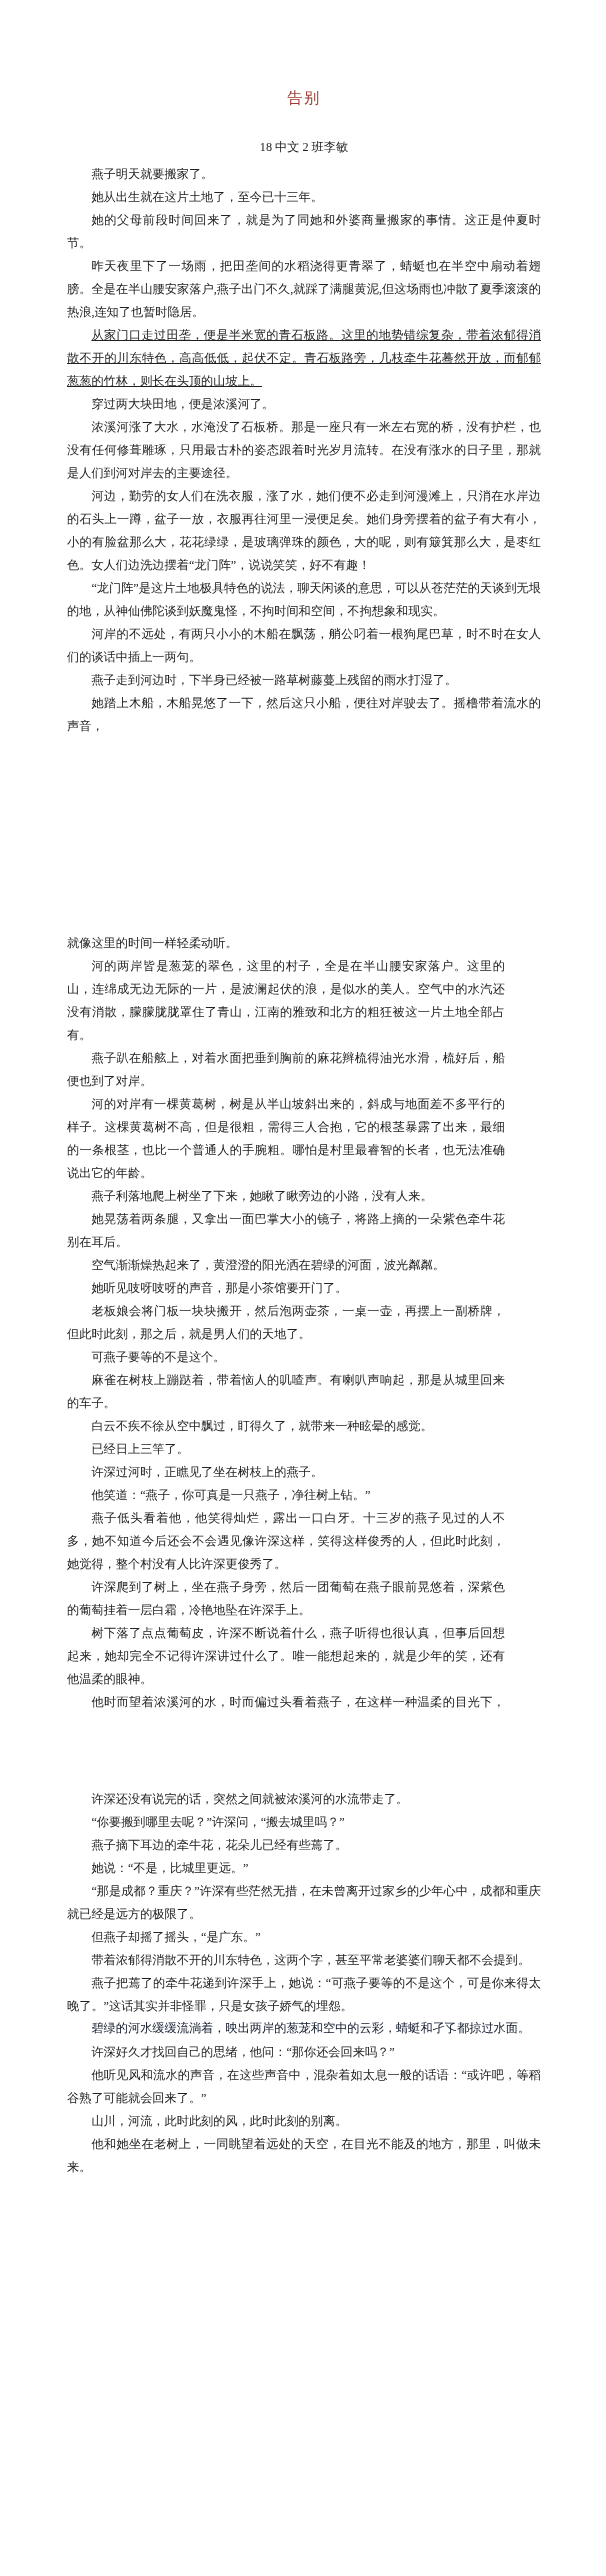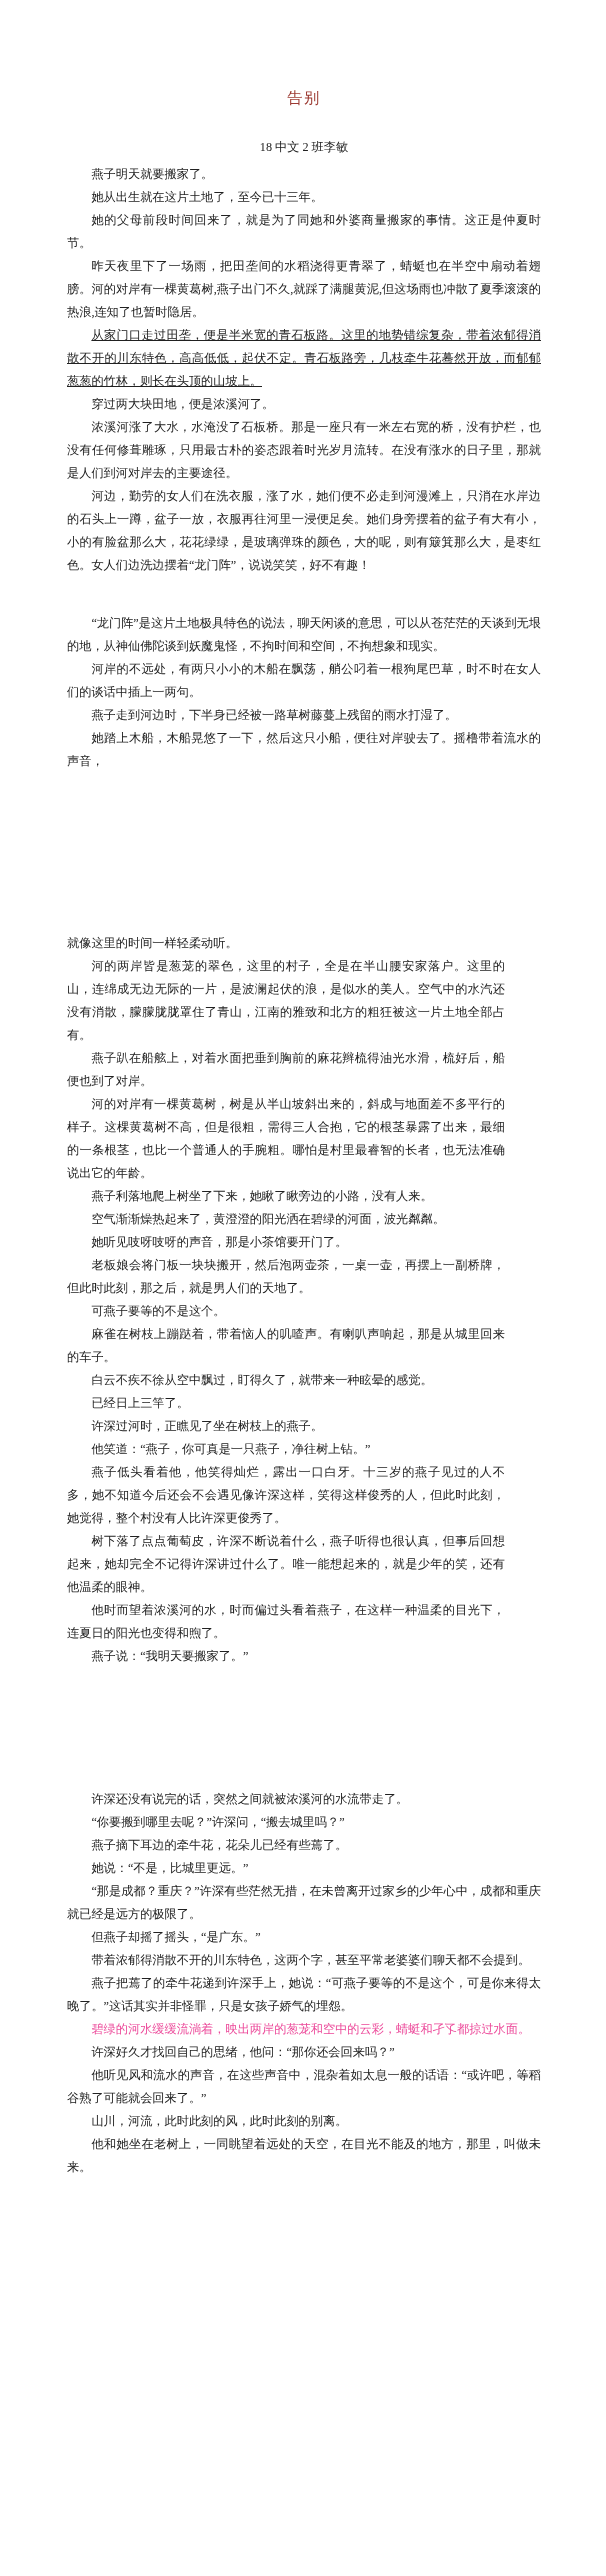--- a/index.html
+++ b/index.html
@@ -60,64 +60,66 @@
 <body>
 
 <main data-name="document">
   <section class="page pg1" data-name="page-1">
     <h1 class="title" data-name="essay-title" style="color: rgb(156, 58, 50);">告别</h1>
     <h2 class="byline" data-name="essay-byline">18 中文 2 班李敏</h2>
     <div class="paras" data-name="page-1-paragraphs">
         <p class="para indent" data-name="paragraph" style="color: rgb(33, 33, 33);">燕子明天就要搬家了。</p>
         <p class="para indent" data-name="paragraph" style="color: rgb(33, 33, 33);">她从出生就在这片土地了，至今已十三年。</p>
         <p class="para indent" data-name="paragraph" style="color: rgb(33, 33, 33);">她的父母前段时间回来了，就是为了同她和外婆商量搬家的事情。这正是仲夏时节。</p>
-        <p class="para indent" data-name="paragraph" style="color: rgb(33, 33, 33);">昨天夜里下了一场雨，把田垄间的水稻浇得更青翠了，蜻蜓也在半空中扇动着翅膀。河的对岸有一棵黄葛树,燕子出门不久,就踩了满腿黄泥,但这场雨也冲散了夏季滚滚的热浪,连知了也暂时隐居。</p>
+        <p class="para indent" data-name="paragraph" style="color: rgb(33, 33, 33);">昨天夜里下了一场雨，把田垄间的水稻浇得更青翠了，蜻蜓也在半空中扇动着翅膀。全是在半山腰安家落户,燕子出门不久,就踩了满腿黄泥,但这场雨也冲散了夏季滚滚的热浪,连知了也暂时隐居。</p>
         <p class="para indent" data-name="paragraph" style="color: rgb(33, 33, 33); text-decoration: underline;">从家门口走过田垄，便是半米宽的青石板路。这里的地势错综复杂，带着浓郁得消散不开的川东特色，高高低低，起伏不定。青石板路旁，几枝牵牛花蓦然开放，而郁郁葱葱的竹林，则长在头顶的山坡上。</p>
         <p class="para indent" data-name="paragraph" style="color: rgb(33, 33, 33);">穿过两大块田地，便是浓溪河了。</p>
         <p class="para indent" data-name="paragraph" style="color: rgb(33, 33, 33);">浓溪河涨了大水，水淹没了石板桥。那是一座只有一米左右宽的桥，没有护栏，也没有任何修葺雕琢，只用最古朴的姿态跟着时光岁月流转。在没有涨水的日子里，那就是人们到河对岸去的主要途径。</p>
         <p class="para indent" data-name="paragraph" style="color: rgb(33, 33, 33);">河边，勤劳的女人们在洗衣服，涨了水，她们便不必走到河漫滩上，只消在水岸边的石头上一蹲，盆子一放，衣服再往河里一浸便足矣。她们身旁摆着的盆子有大有小，小的有脸盆那么大，花花绿绿，是玻璃弹珠的颜色，大的呢，则有簸箕那么大，是枣红色。女人们边洗边摆着“龙门阵”，说说笑笑，好不有趣！</p>
-        <p class="para indent" data-name="paragraph" style="color: rgb(33, 33, 33); margin-top: 35px;">“龙门阵”是这片土地极具特色的说法，聊天闲谈的意思，可以从苍茫茫的天谈到无垠的地，从神仙佛陀谈到妖魔鬼怪，不拘时间和空间，不拘想象和现实。</p>
+        <p class="para indent" data-name="paragraph" style="color: rgb(33, 33, 33);">“龙门阵”是这片土地极具特色的说法，聊天闲谈的意思，可以从苍茫茫的天谈到无垠的地，从神仙佛陀谈到妖魔鬼怪，不拘时间和空间，不拘想象和现实。</p>
         <p class="para indent" data-name="paragraph" style="color: rgb(33, 33, 33);">河岸的不远处，有两只小小的木船在飘荡，艄公叼着一根狗尾巴草，时不时在女人们的谈话中插上一两句。</p>
         <p class="para indent" data-name="paragraph" style="color: rgb(33, 33, 33);">燕子走到河边时，下半身已经被一路草树藤蔓上残留的雨水打湿了。</p>
         <p class="para indent" data-name="paragraph" style="color: rgb(33, 33, 33);">她踏上木船，木船晃悠了一下，然后这只小船，便往对岸驶去了。摇橹带着流水的声音，</p>
       </div>
   </section>
   <section class="page pg2" data-name="page-2">
     <div class="paras" data-name="page-2-paragraphs">
         <p class="para" data-name="paragraph" style="color: rgb(33, 33, 33);">就像这里的时间一样轻柔动听。</p>
         <p class="para indent" data-name="paragraph" style="color: rgb(33, 33, 33);">河的两岸皆是葱茏的翠色，这里的村子，全是在半山腰安家落户。这里的山，连绵成无边无际的一片，是波澜起伏的浪，是似水的美人。空气中的水汽还没有消散，朦朦胧胧罩住了青山，江南的雅致和北方的粗狂被这一片土地全部占有。</p>
         <p class="para indent" data-name="paragraph" style="color: rgb(33, 33, 33);">燕子趴在船舷上，对着水面把垂到胸前的麻花辫梳得油光水滑，梳好后，船便也到了对岸。</p>
         <p class="para indent" data-name="paragraph" style="color: rgb(33, 33, 33);">河的对岸有一棵黄葛树，树是从半山坡斜出来的，斜成与地面差不多平行的样子。这棵黄葛树不高，但是很粗，需得三人合抱，它的根茎暴露了出来，最细的一条根茎，也比一个普通人的手腕粗。哪怕是村里最睿智的长者，也无法准确说出它的年龄。</p>
         <p class="para indent" data-name="paragraph" style="color: rgb(33, 33, 33);">燕子利落地爬上树坐了下来，她瞅了瞅旁边的小路，没有人来。</p>
+        <p class="para indent" data-name="paragraph" style="color: rgb(33, 33, 33);">她晃荡着两条腿，又拿出一面巴掌大小的镜子，将路上摘的一朵紫色牵牛花别在耳后。</p>
         <p class="para indent" data-name="paragraph" style="color: rgb(33, 33, 33);">空气渐渐燥热起来了，黄澄澄的阳光洒在碧绿的河面，波光粼粼。</p>
         <p class="para indent" data-name="paragraph" style="color: rgb(33, 33, 33);">她听见吱呀吱呀的声音，那是小茶馆要开门了。</p>
         <p class="para indent" data-name="paragraph" style="color: rgb(33, 33, 33);">老板娘会将门板一块块搬开，然后泡两壶茶，一桌一壶，再摆上一副桥牌，但此时此刻，那之后，就是男人们的天地了。</p>
         <p class="para indent" data-name="paragraph" style="color: rgb(33, 33, 33);">可燕子要等的不是这个。</p>
         <p class="para indent" data-name="paragraph" style="color: rgb(33, 33, 33);">麻雀在树枝上蹦跶着，带着恼人的叽喳声。有喇叭声响起，那是从城里回来的车子。</p>
         <p class="para indent" data-name="paragraph" style="color: rgb(33, 33, 33);">白云不疾不徐从空中飘过，盯得久了，就带来一种眩晕的感觉。</p>
         <p class="para indent" data-name="paragraph" style="color: rgb(33, 33, 33);">已经日上三竿了。</p>
         <p class="para indent" data-name="paragraph" style="color: rgb(33, 33, 33);">许深过河时，正瞧见了坐在树枝上的燕子。</p>
         <p class="para indent" data-name="paragraph" style="color: rgb(33, 33, 33);">他笑道：“燕子，你可真是一只燕子，净往树上钻。”</p>
         <p class="para indent" data-name="paragraph" style="color: rgb(33, 33, 33);">燕子低头看着他，他笑得灿烂，露出一口白牙。十三岁的燕子见过的人不多，她不知道今后还会不会遇见像许深这样，笑得这样俊秀的人，但此时此刻，她觉得，整个村没有人比许深更俊秀了。</p>
+        <p class="para indent" data-name="paragraph" style="color: rgb(33, 33, 33);">许深爬到了树上，坐在燕子身旁，然后一团葡萄在燕子眼前晃悠着，深紫色的葡萄挂着一层白霜，冷艳地坠在许深手上。</p>
         <p class="para indent" data-name="paragraph" style="color: rgb(33, 33, 33);">树下落了点点葡萄皮，许深不断说着什么，燕子听得也很认真，但事后回想起来，她却完全不记得许深讲过什么了。唯一能想起来的，就是少年的笑，还有他温柔的眼神。</p>
         <p class="para indent" data-name="paragraph" style="color: rgb(33, 33, 33);">他时而望着浓溪河的水，时而偏过头看着燕子，在这样一种温柔的目光下，连夏日的阳光也变得和煦了。</p>
         <p class="para indent" data-name="paragraph" style="color: rgb(33, 33, 33);">燕子说：“我明天要搬家了。”</p>
       </div>
   </section>
   <section class="page pg3" data-name="page-3">
     <div class="paras" data-name="page-3-paragraphs">
         <p class="para indent" data-name="paragraph" style="color: rgb(33, 33, 33);">许深还没有说完的话，突然之间就被浓溪河的水流带走了。</p>
         <p class="para indent" data-name="paragraph" style="color: rgb(33, 33, 33);">“你要搬到哪里去呢？”许深问，“搬去城里吗？”</p>
         <p class="para indent" data-name="paragraph" style="color: rgb(33, 33, 33);">燕子摘下耳边的牵牛花，花朵儿已经有些蔫了。</p>
         <p class="para indent" data-name="paragraph" style="color: rgb(33, 33, 33);">她说：“不是，比城里更远。”</p>
         <p class="para indent" data-name="paragraph" style="color: rgb(33, 33, 33);">“那是成都？重庆？”许深有些茫然无措，在未曾离开过家乡的少年心中，成都和重庆就已经是远方的极限了。</p>
         <p class="para indent" data-name="paragraph" style="color: rgb(33, 33, 33);">但燕子却摇了摇头，“是广东。”</p>
         <p class="para indent" data-name="paragraph" style="color: rgb(33, 33, 33);">带着浓郁得消散不开的川东特色，这两个字，甚至平常老婆婆们聊天都不会提到。</p>
         <p class="para indent" data-name="paragraph" style="color: rgb(33, 33, 33);">燕子把蔫了的牵牛花递到许深手上，她说：“可燕子要等的不是这个，可是你来得太晚了。”这话其实并非怪罪，只是女孩子娇气的埋怨。</p>
-        <p class="para indent" data-name="paragraph" style="color: #ec4899;">碧绿的河水缓缓流淌着，映出两岸的葱茏和空中的云彩，蜻蜓和孑孓都掠过水面。</p>
+        <p class="para indent" data-name="paragraph" style="color: #0f172a; font-family: Liberation Mono, monospace;">碧绿的河水缓缓流淌着，映出两岸的葱茏和空中的云彩，蜻蜓和孑孓都掠过水面。</p>
         <p class="para indent" data-name="paragraph" style="color: rgb(33, 33, 33);">许深好久才找回自己的思绪，他问：“那你还会回来吗？”</p>
         <p class="para indent" data-name="paragraph" style="color: rgb(33, 33, 33);">他听见风和流水的声音，在这些声音中，混杂着如太息一般的话语：“或许吧，等稻谷熟了可能就会回来了。”</p>
         <p class="para indent" data-name="paragraph" style="color: rgb(33, 33, 33);">山川，河流，此时此刻的风，此时此刻的别离。</p>
         <p class="para indent" data-name="paragraph" style="color: rgb(33, 33, 33);">他和她坐在老树上，一同眺望着远处的天空，在目光不能及的地方，那里，叫做未来。</p>
       </div>
   </section>
 </main>
 
 
 </body></html>

